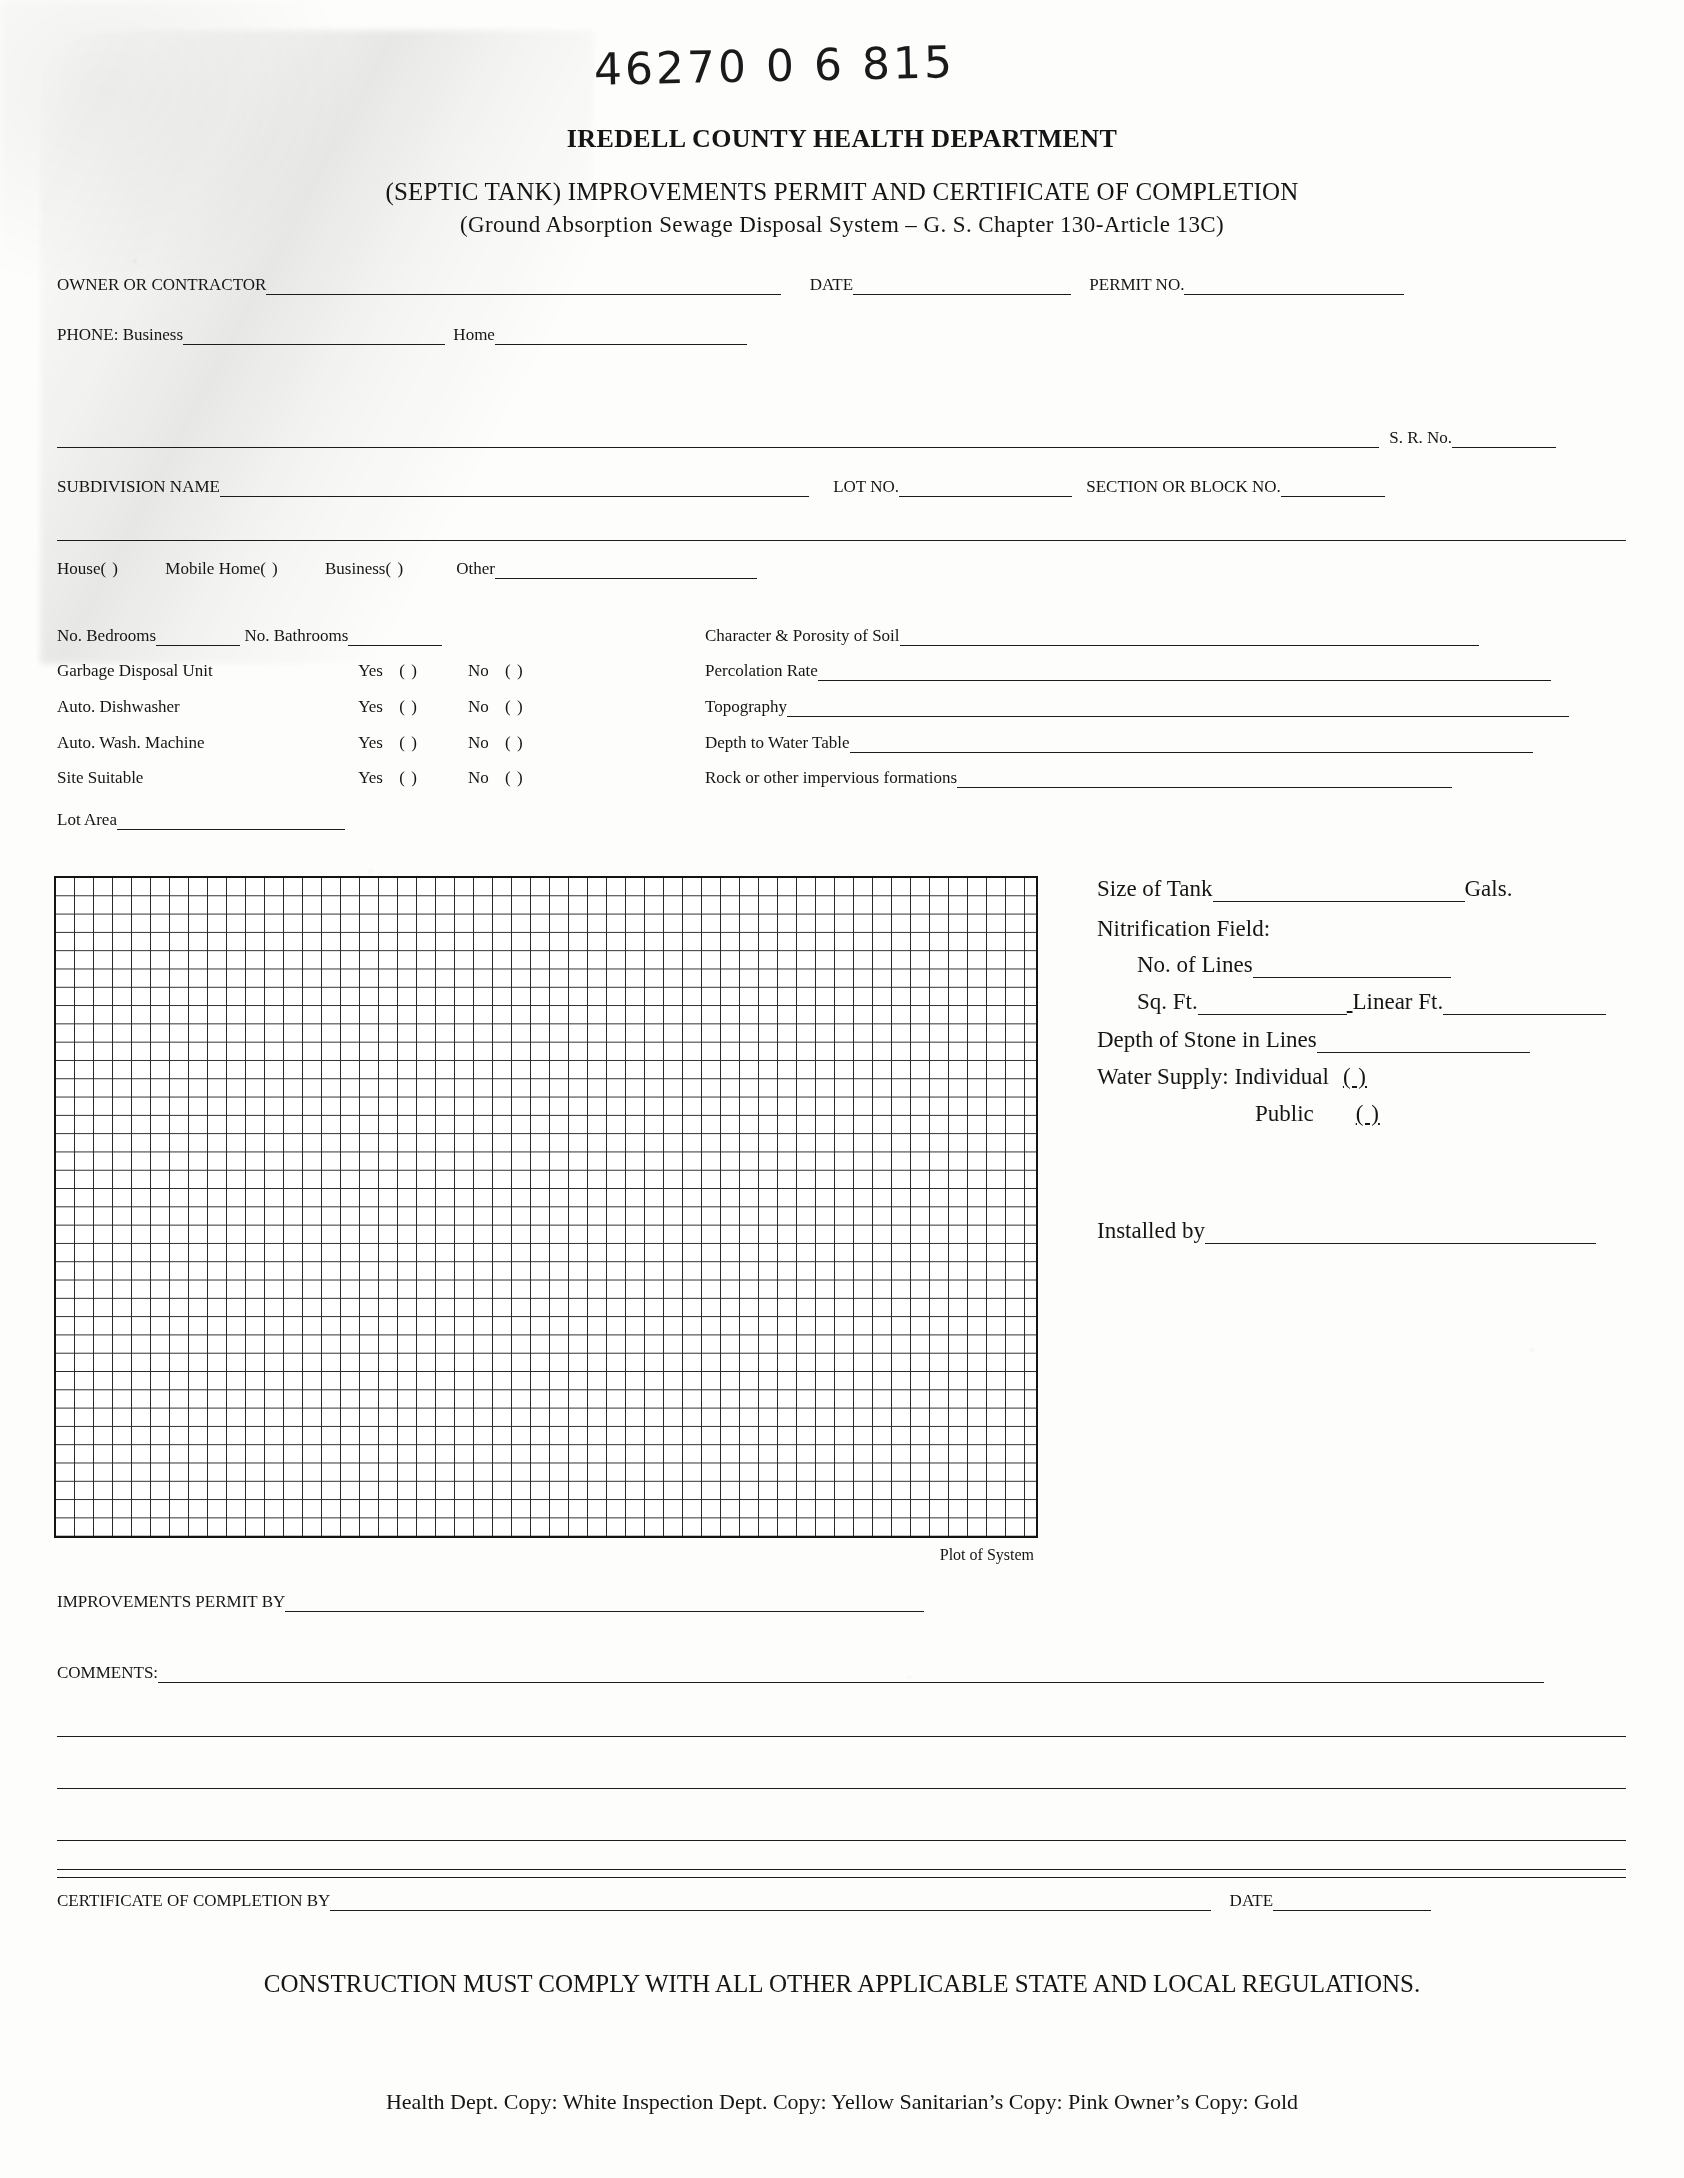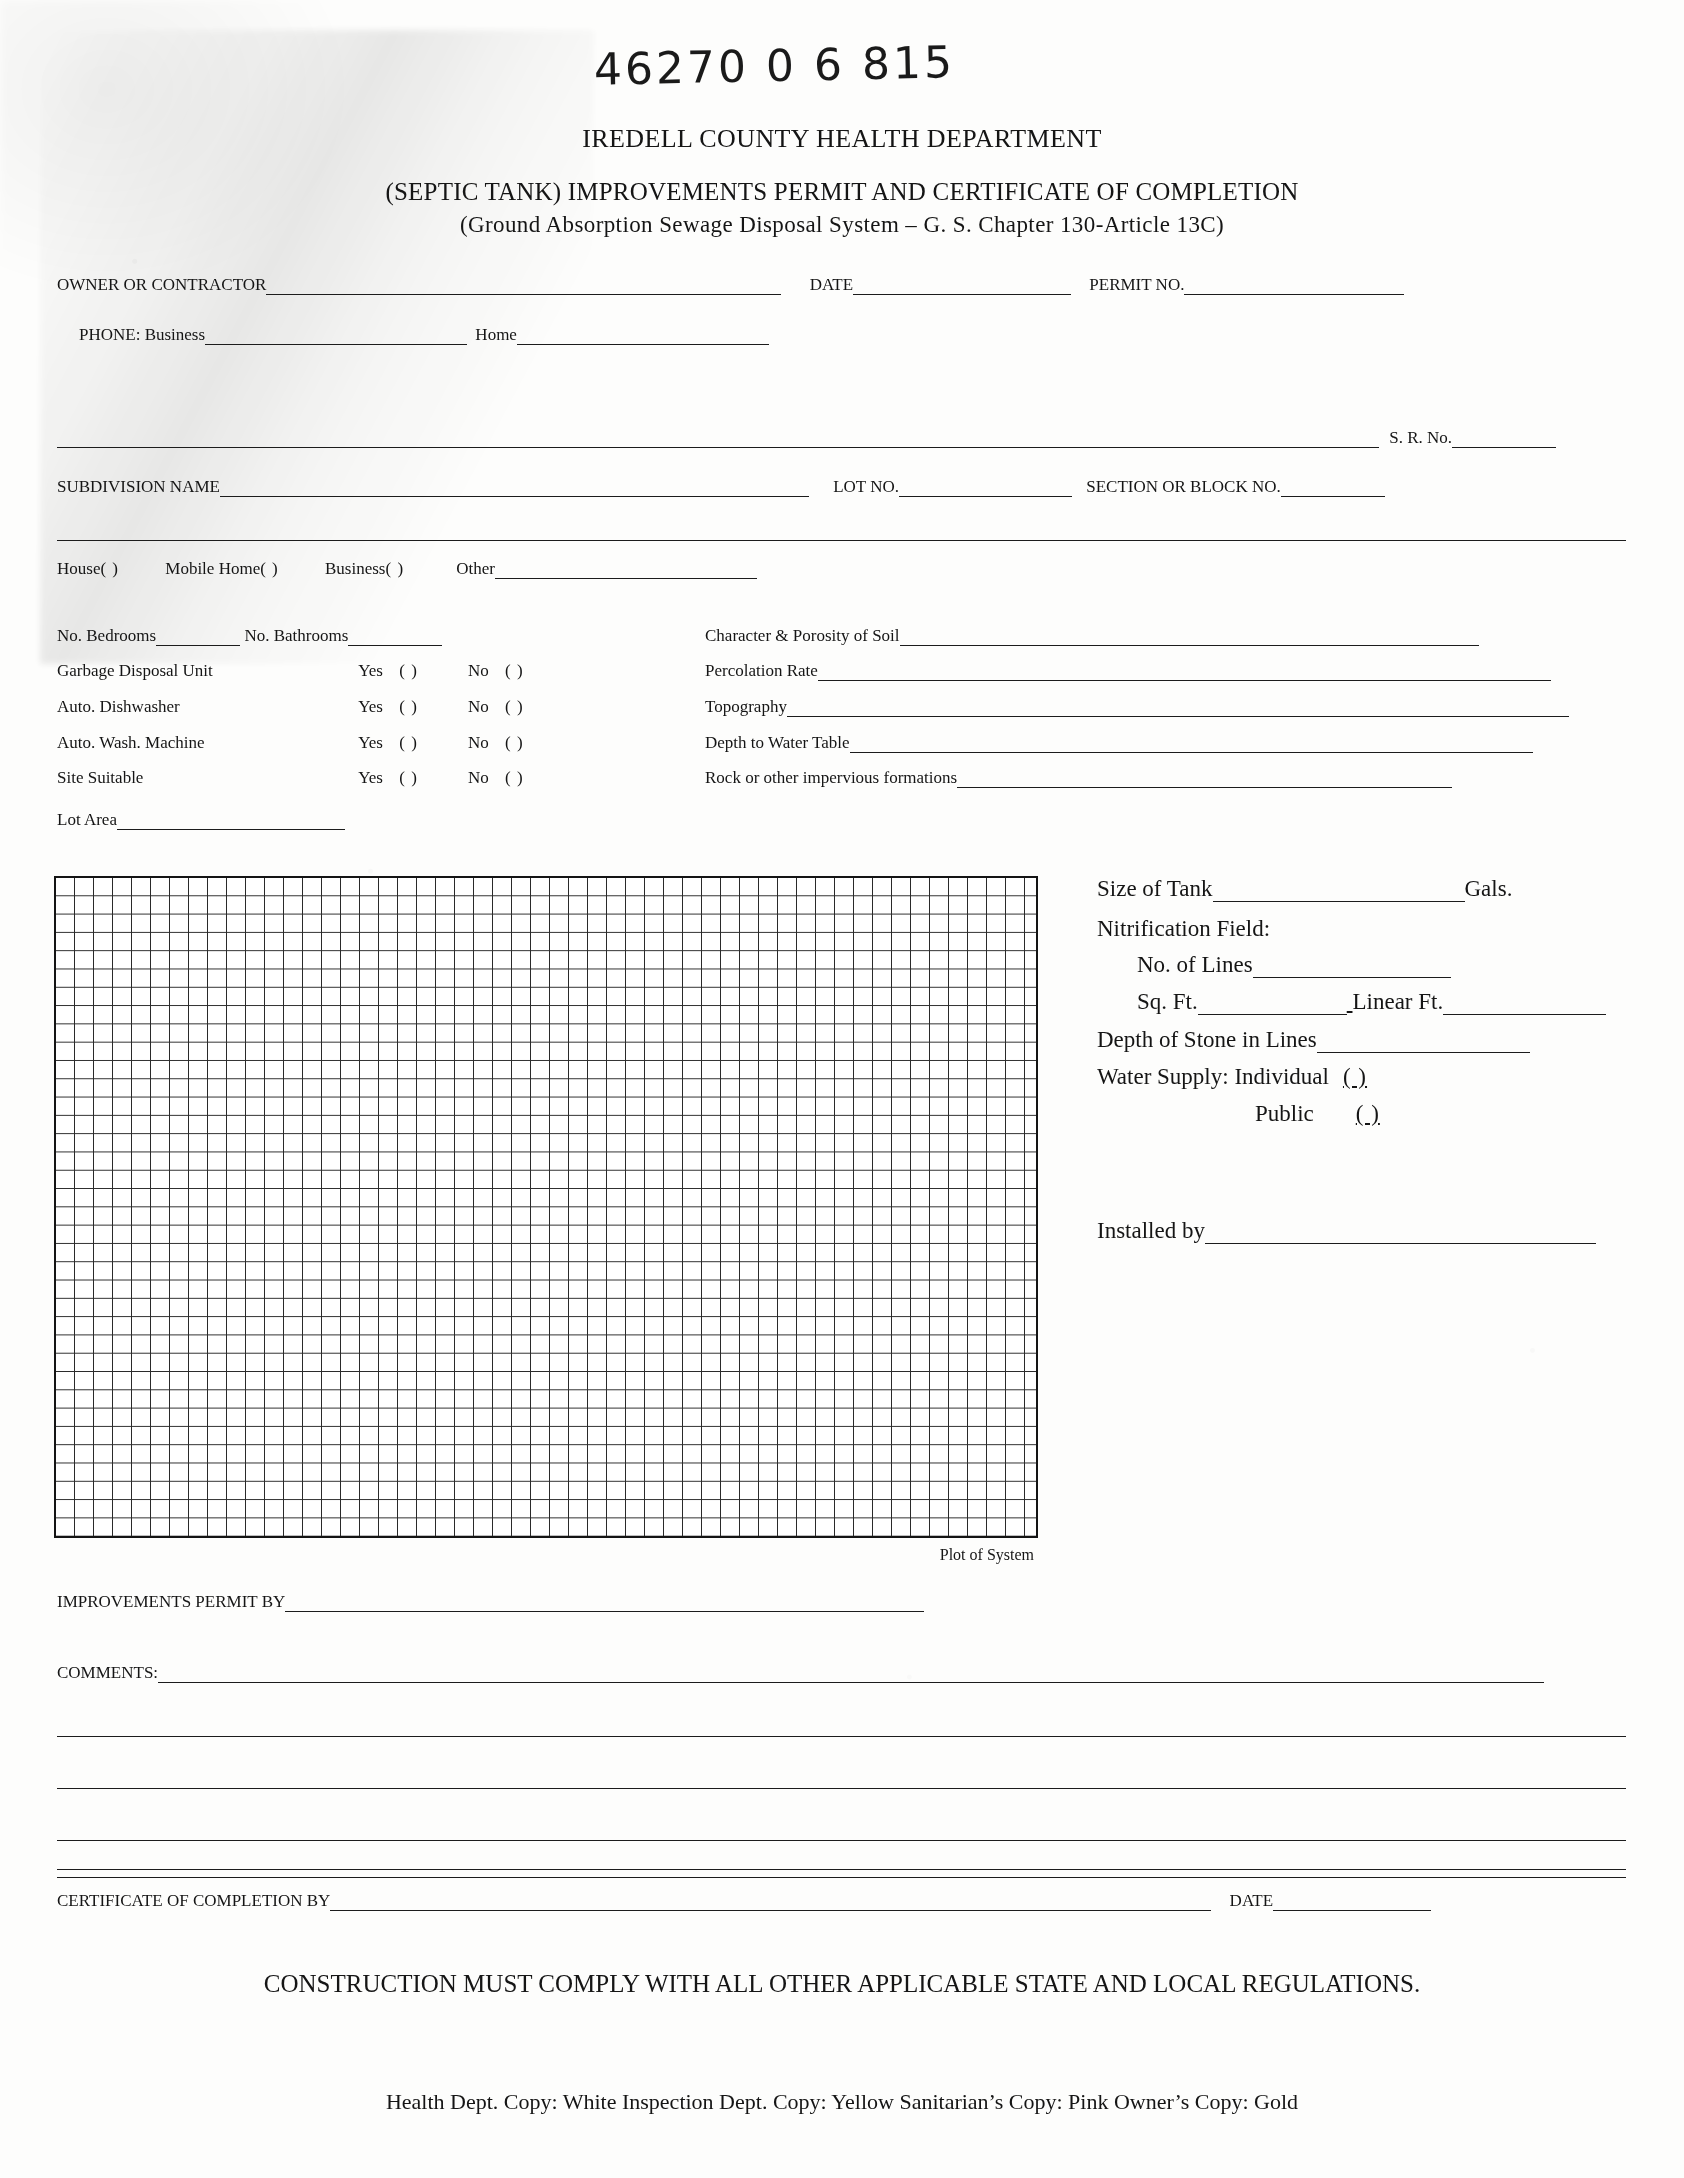--- a/index.html
+++ b/index.html
@@ -74,21 +74,21 @@
     font-size: 44px;
     letter-spacing: 3px;
     color: #1a1a1a;
     transform: rotate(-1.2deg);
     font-weight: 500;
   }
   .title {
     position: absolute;
     width: 100%;
     text-align: center;
-    font-weight: normal;
+    font-weight: bold;
     letter-spacing: 0.4px;
   }
   #dept-title { top: 124px; font-size: 26px; }
   #form-title { top: 178px; font-size: 25px; font-weight: normal; letter-spacing: 0.2px;}
   #form-sub   { top: 212px; font-size: 23px; font-weight: normal; }
 
   .row { position: absolute; font-size: 17px; white-space: nowrap; }
   .lbl { display: inline-block; }
   
   .line {
@@ -162,21 +162,21 @@
     <div class="title" id="dept-title">IREDELL COUNTY HEALTH DEPARTMENT</div>
     <div class="title" id="form-title">(SEPTIC TANK) IMPROVEMENTS PERMIT AND CERTIFICATE OF COMPLETION</div>
     <div class="title" id="form-sub">(Ground Absorption Sewage Disposal System – G. S. Chapter 130-Article 13C)</div>
 
     <div class="row" style="left:57px; top:275px;">
       <span class="lbl">OWNER OR CONTRACTOR</span><span class="line" style="width:515px;"></span>
       <span class="lbl" style="margin-left:24px;">DATE</span><span class="line" style="width:218px;"></span>
       <span class="lbl" style="margin-left:14px;">PERMIT NO.</span><span class="line" style="width:220px;"></span>
     </div>
 
-    <div class="row" style="left:57px; top:325px;margin-left:22px;">
+    <div class="row" style="left:57px; top:325px;">
       <span class="lbl">PHONE:  Business</span><span class="line" style="width:262px;"></span>
       <span class="lbl" style="margin-left:4px;">Home</span><span class="line" style="width:252px;"></span>
     </div>
 
 
     <div class="row" style="left:57px; top:428px;">
       <span class="line" style="width:1322px;"></span>
       <span class="lbl" style="margin-left:6px;">S. R. No.</span><span class="line" style="width:104px;"></span>
     </div>
 

